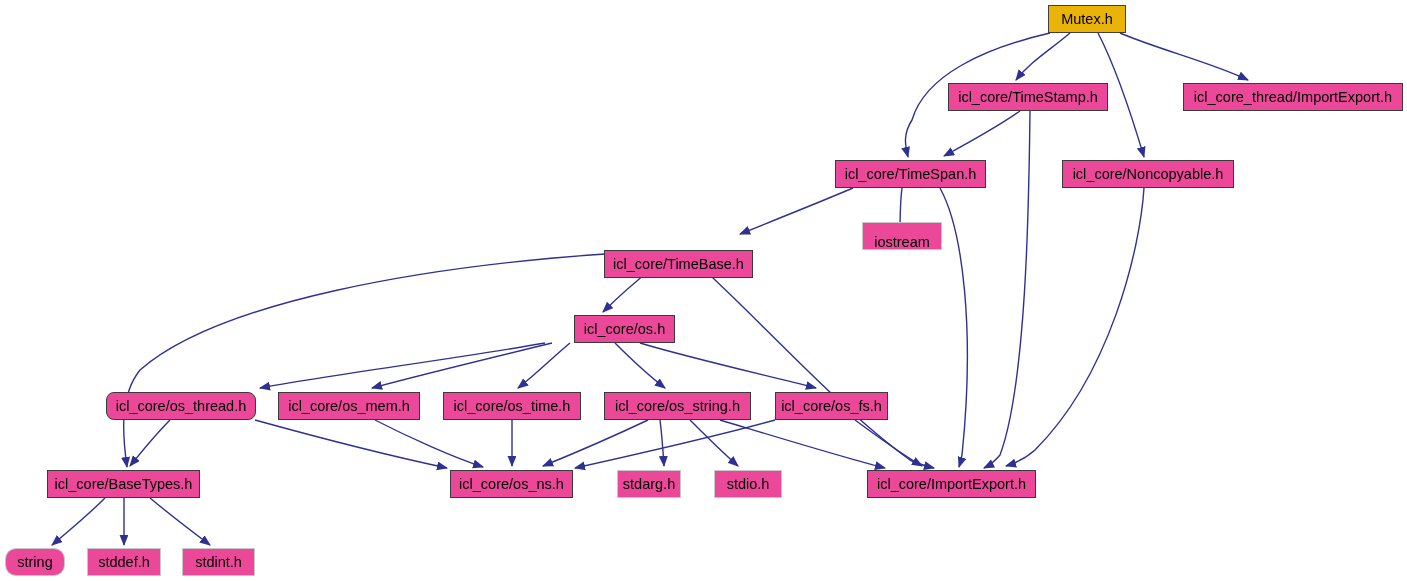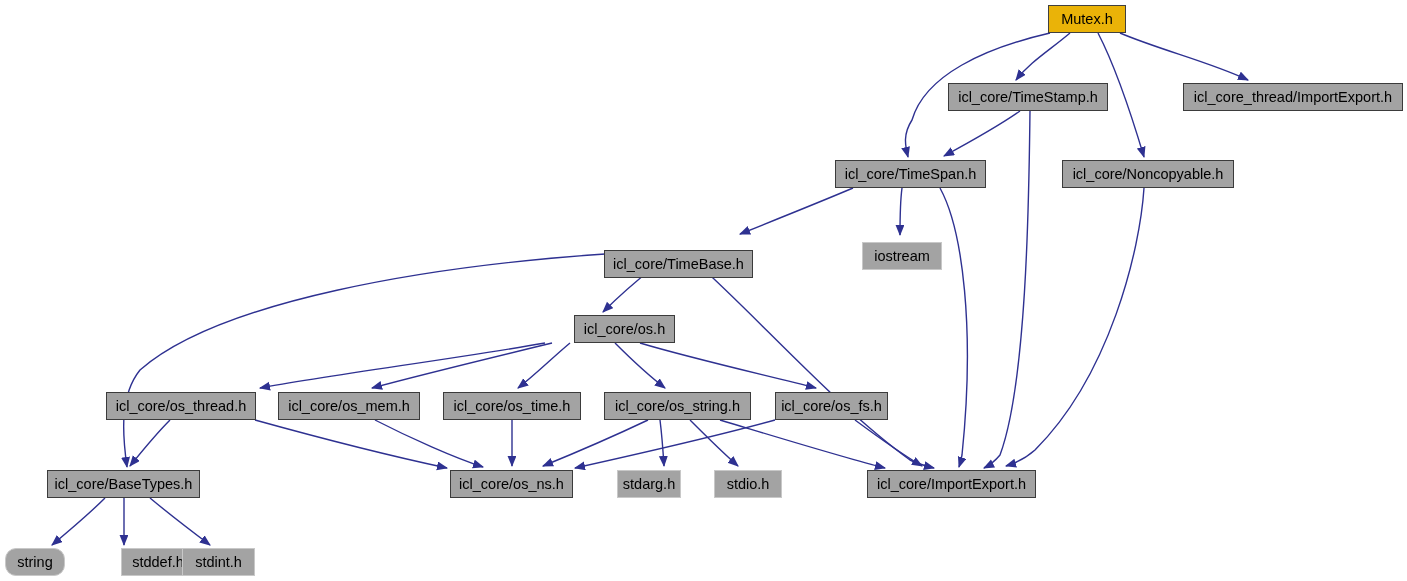--- a/index.html
+++ b/index.html
@@ -30,21 +30,21 @@
     box-sizing: border-box;
     display: flex;
     align-items: center;
     justify-content: center;
     height: 28px;
     white-space: nowrap;
     font-size: 14.5px;
     line-height: 1;
     letter-spacing: 0px;
     color: #000000;
-    background: #a3a3a3;
+    background: #ec4899;
     border: 1px solid #404040;
     z-index: 2;
   }
   .node.strong {
     border: 1.6px solid #3b3b3b;
   }
   .node.light {
     border: 1px solid #c8c8c8;
   }
   .node.current {
@@ -112,27 +112,27 @@
       </div>
       <div class="node strong" style="left: 835px; top: 160px; width: 151px;">
         <span class="node-label">icl_core/TimeSpan.h</span>
       </div>
       <div class="node strong" style="left: 1062px; top: 160px; width: 172px;">
         <span class="node-label">icl_core/Noncopyable.h</span>
       </div>
       <div class="node strong" style="left: 604px; top: 238px; width: 149px; margin-top: 12px;">
         <span class="node-label">icl_core/TimeBase.h</span>
       </div>
-      <div class="node light" style="left: 862px; top: 242px; width: 80px;">
+      <div class="node light" style="left: 862px; top: 222px; width: 80px; align-items: flex-end;">
         <span class="node-label">iostream</span>
       </div>
       <div class="node strong" style="left: 543px; top: 315px; width: 101px; margin-left: 31px;">
         <span class="node-label">icl_core/os.h</span>
       </div>
-      <div class="node strong" style="left: 106px; top: 392px; width: 150px;">
+      <div class="node strong" style="left: 106px; top: 392px; width: 150px; border-radius: 8px;">
         <span class="node-label">icl_core/os_thread.h</span>
       </div>
       <div class="node strong" style="left: 278px; top: 392px; width: 142px;">
         <span class="node-label">icl_core/os_mem.h</span>
       </div>
       <div class="node strong" style="left: 443px; top: 392px; width: 138px;">
         <span class="node-label">icl_core/os_time.h</span>
       </div>
       <div class="node strong" style="left: 604px; top: 392px; width: 147px;">
         <span class="node-label">icl_core/os_string.h</span>
@@ -151,20 +151,20 @@
       </div>
       <div class="node light" style="left: 714px; top: 470px; width: 68px;">
         <span class="node-label">stdio.h</span>
       </div>
       <div class="node strong" style="left: 867px; top: 470px; width: 169px;">
         <span class="node-label">icl_core/ImportExport.h</span>
       </div>
       <div class="node light" style="left: 5px; top: 548px; width: 60px; border-radius: 11px;">
         <span class="node-label">string</span>
       </div>
-      <div class="node light" style="left: 87px; top: 548px; width: 74px; margin-left: 34px;">
+      <div class="node light" style="left: 87px; top: 548px; width: 74px;">
         <span class="node-label">stddef.h</span>
       </div>
       <div class="node light" style="left: 182px; top: 548px; width: 73px;">
         <span class="node-label">stdint.h</span>
       </div>
     </div>
 </div>
 
 </body></html>

